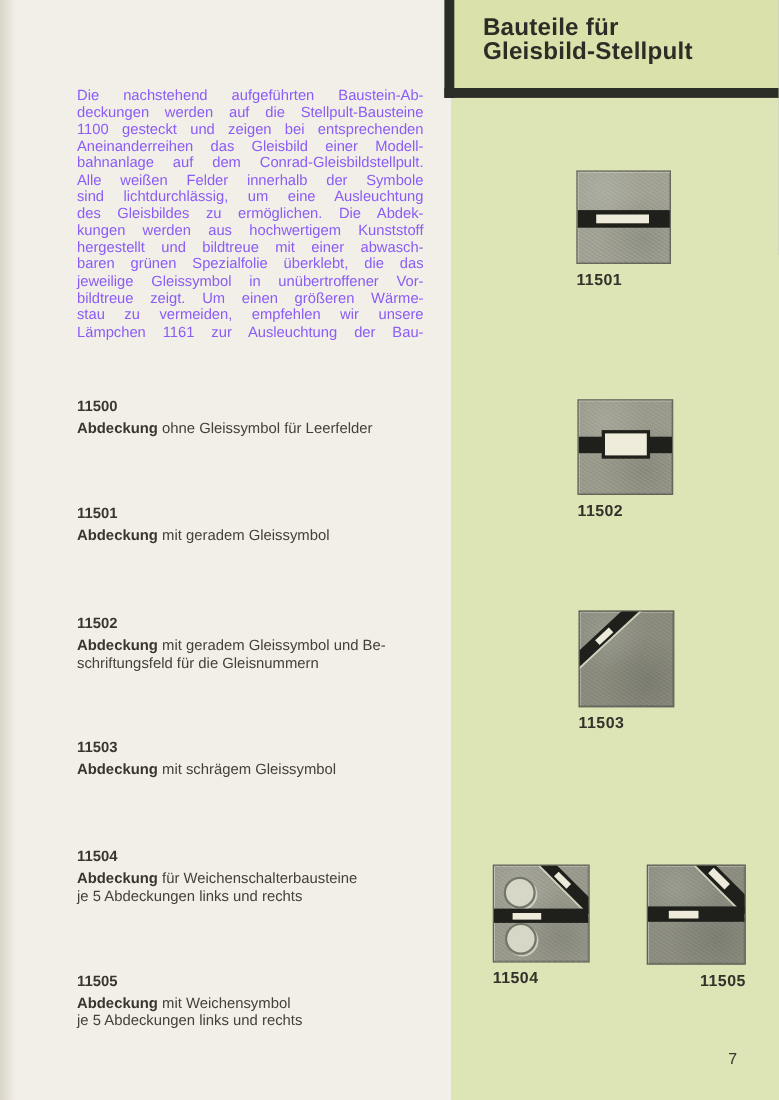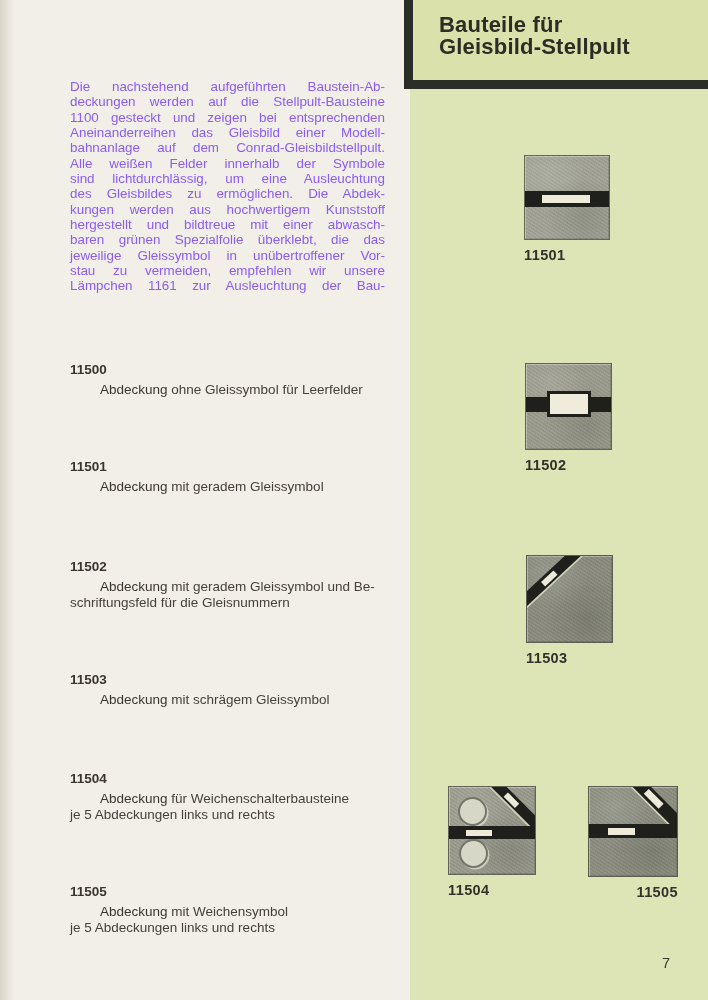--- a/index.html
+++ b/index.html
@@ -34,21 +34,21 @@
   .il{
     font-size:13.4px;line-height:15.35px;
     text-align:justify;text-align-last:justify;
     white-space:normal;color:#8b5cf6;
   }
   .il.last{text-align-last:left;}
   
   .product{position:absolute;left:70px;width:330px;}
   .pnum{font-weight:700;font-size:13.5px;line-height:15px;margin-bottom:5px;color:#3a362f;}
   .pdesc,.pdesc2{font-size:13.5px;line-height:15.5px;color:#45413a;}
-  .pdesc .b{font-weight:400;color:#3a362f;margin-left:30px;}
+  .pdesc .b{font-weight:700;color:#3a362f;}
   
   .figure{position:absolute;}
   .flabel{
     font-weight:700;font-size:14.5px;color:#33312a;margin-top:7px;letter-spacing:.4px;
   }
   .lbl-right .flabel{text-align:right;}
   .tile{
     position:relative;box-sizing:border-box;overflow:hidden;
     border:1px solid rgba(62,64,52,.6);
     box-shadow:inset 1px 1px 0 rgba(250,250,238,.35), inset -1px -1px 0 rgba(0,0,0,.12);
@@ -109,20 +109,21 @@
     <div class="il">1100 gesteckt und zeigen bei entsprechenden</div>
     <div class="il">Aneinanderreihen das Gleisbild einer Modell-</div>
     <div class="il">bahnanlage auf dem Conrad-Gleisbildstellpult.</div>
     <div class="il">Alle weißen Felder innerhalb der Symbole</div>
     <div class="il">sind lichtdurchlässig, um eine Ausleuchtung</div>
     <div class="il">des Gleisbildes zu ermöglichen. Die Abdek-</div>
     <div class="il">kungen werden aus hochwertigem Kunststoff</div>
     <div class="il">hergestellt und bildtreue mit einer abwasch-</div>
     <div class="il">baren grünen Spezialfolie überklebt, die das</div>
     <div class="il">jeweilige Gleissymbol in unübertroffener Vor-</div>
+    <div class="il">bildtreue zeigt. Um einen größeren Wärme-</div>
     <div class="il">stau zu vermeiden, empfehlen wir unsere</div>
     <div class="il">Lämpchen 1161 zur Ausleuchtung der Bau-</div>
   </div>
 
   <div class="product" style="top:362px">
     <div class="pnum">11500</div>
     <div class="pdesc">
       <span class="b">Abdeckung</span> <span>ohne Gleissymbol für Leerfelder</span>
     </div>
     <div class="pdesc2"></div>

